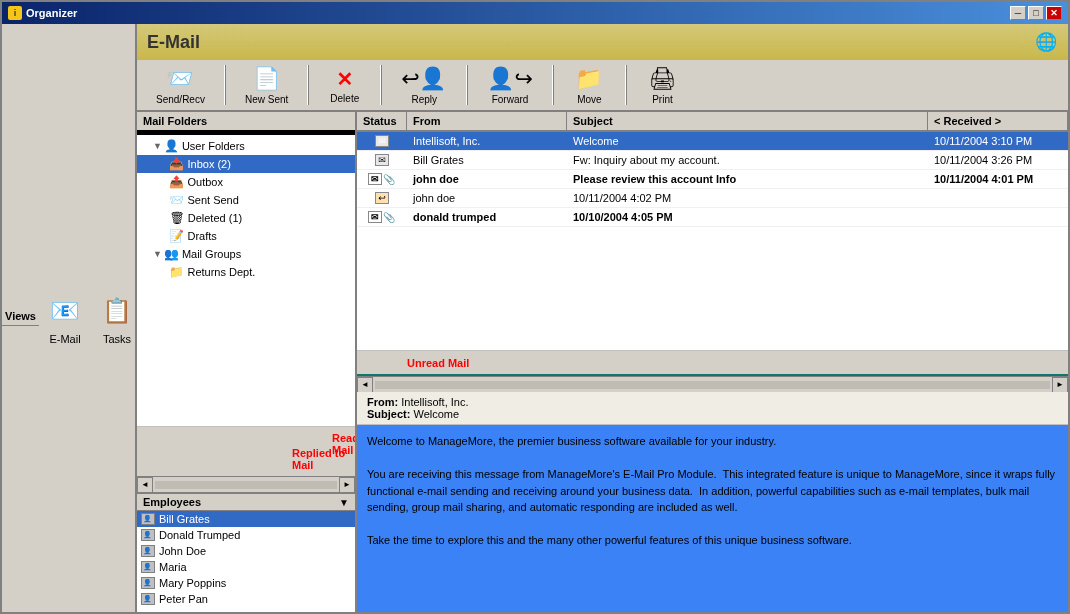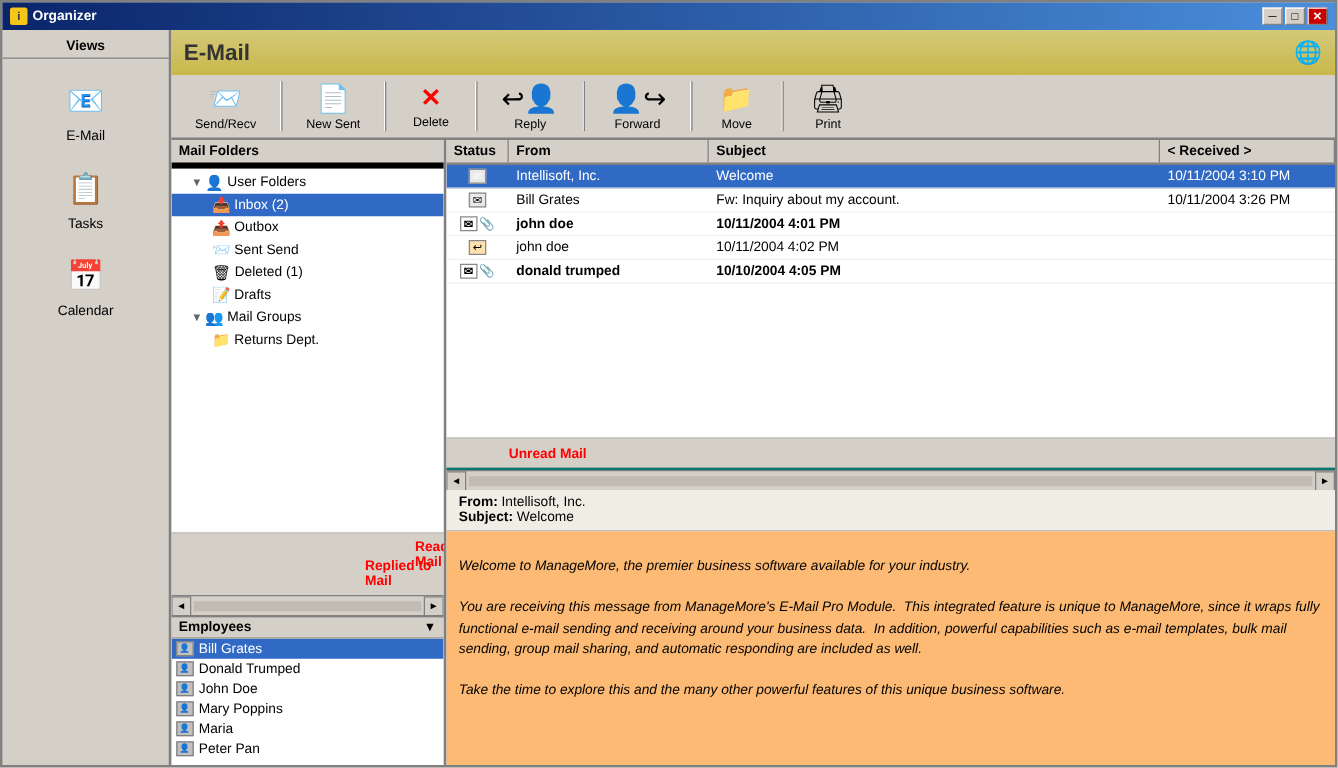--- a/index.html
+++ b/index.html
@@ -39,21 +39,21 @@
       flex: 1;
       overflow: hidden;
     }
 
     
     .sidebar {
       width: 135px;
       background: #d4d0c8;
       border-right: 2px solid #808080;
       display: flex;
-      flex-direction: column;
+      flex-direction: row;
       align-items: center;
       padding-top: 4px;
     }
     .sidebar-header {
       width: 100%;
       text-align: center;
       font-size: 11px;
       font-weight: bold;
       padding: 3px;
       border-bottom: 1px solid #808080;
@@ -269,25 +269,24 @@
     }
     .email-preview-header {
       background: #f0ede4;
       border-bottom: 1px solid #c0c0c0;
       padding: 4px 10px;
       font-size: 11px;
     }
     .email-preview-body {
       flex: 1;
       overflow-y: auto;
-      padding: 20px 10px;
-      background: #fdba74;
+      padding: 8px 10px;
+      background: #3b82f6;
       font-size: 11px;
       line-height: 1.5;
-      font-style: italic;
     }
 
     
     .hscroll-bar {
       height: 16px;
       background: #d4d0c8;
       border-top: 1px solid #808080;
       display: flex;
       align-items: center;
     }
@@ -491,26 +490,26 @@
                 <span>Donald Trumped</span>
               </div>
 
               <div class="employee-item">
                 <div class="employee-icon">👤</div>
                 <span>John Doe</span>
               </div>
 
               <div class="employee-item">
                 <div class="employee-icon">👤</div>
-                <span>Mary Poppins</span>
+                <span>Maria</span>
               </div>
 
               <div class="employee-item">
                 <div class="employee-icon">👤</div>
-                <span>Maria</span>
+                <span>Mary Poppins</span>
               </div>
 
               <div class="employee-item">
                 <div class="employee-icon">👤</div>
                 <span>Peter Pan</span>
               </div>
 
             </div>
           </div>
         </div>
@@ -544,20 +543,21 @@
                 <div class="email-cell col-subject">Fw: Inquiry about my account.</div>
                 <div class="email-cell col-received">10/11/2004  3:26 PM</div>
               </div>
 
               <div class="email-row unread">
                 <div class="email-status-cell">
                   <div class="status-icon unread">✉</div>
                   <span class="attachment-icon">📎</span>
                 </div>
                 <div class="email-cell col-from">john doe</div>
+                <div class="email-cell col-subject">Please review this account Info</div>
                 <div class="email-cell col-received">10/11/2004  4:01 PM</div>
               </div>
 
               <div class="email-row">
                 <div class="email-status-cell">
                   <div class="status-icon replied">↩</div>
                 </div>
                 <div class="email-cell col-from">john doe</div>
                 <div class="email-cell col-received">10/11/2004  4:02 PM</div>
               </div>

